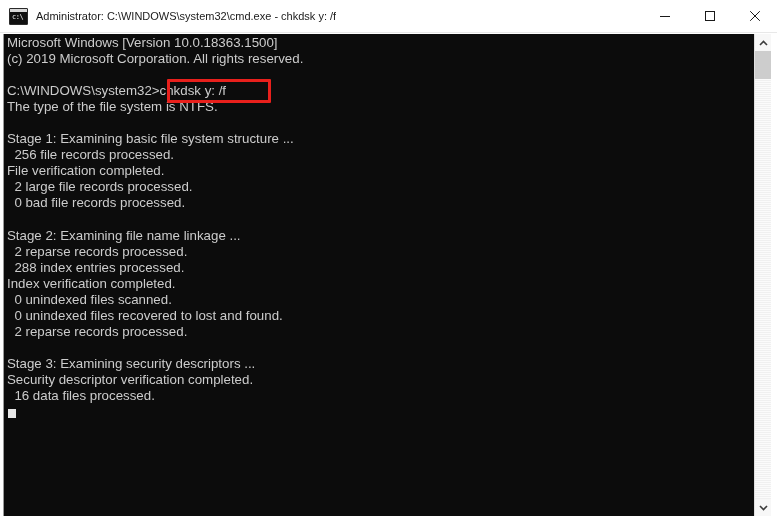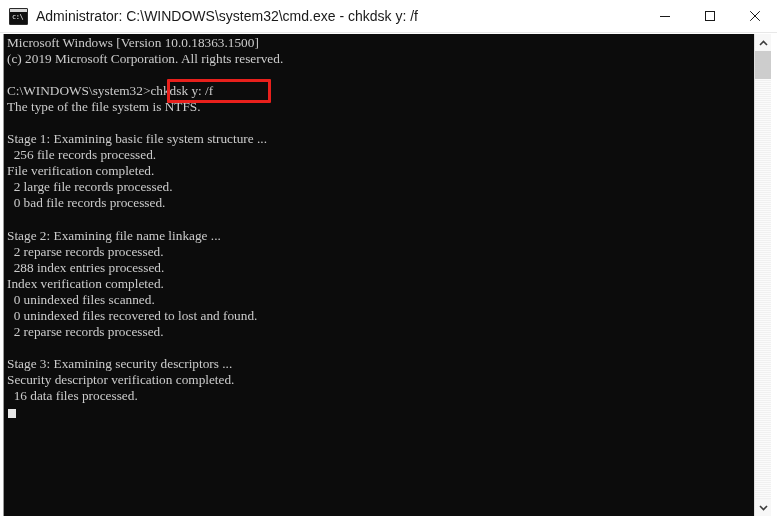--- a/index.html
+++ b/index.html
@@ -59,21 +59,21 @@
     position: absolute;
     left: 2px; top: 4px;
     font-family: "DejaVu Sans Mono", monospace;
     font-size: 7px;
     line-height: 8px;
     color: #f0f0f0;
     letter-spacing: -0.5px;
   }
   .title-text {
     font-family: "Liberation Sans", sans-serif;
-    font-size: 14px;
+    font-size: 11px;
     color: #1a1a1a;
     white-space: nowrap;
     overflow: hidden;
     text-overflow: ellipsis;
   }
   .winctrls {
     display: flex;
     flex: 0 0 auto;
     height: 33px;
   }
@@ -107,21 +107,21 @@
     background: #0c0c0c;
     border-left: 1px solid #9a9a9a;
     box-sizing: border-box;
     overflow: hidden;
   }
   .console-text {
     position: absolute;
     left: 3px;
     top: 1px;
     right: 20px;
-    font-family: Liberation Serif, serif;
+    font-family: Liberation Sans, sans-serif;
     font-size: 13.3px;
     line-height: 16.05px;
     color: #cccccc;
     white-space: pre;
     letter-spacing: 0px;
   }
   .console-line { height: 16.05px; }
   .cursor-block {
     position: absolute;
     left: 4px;

